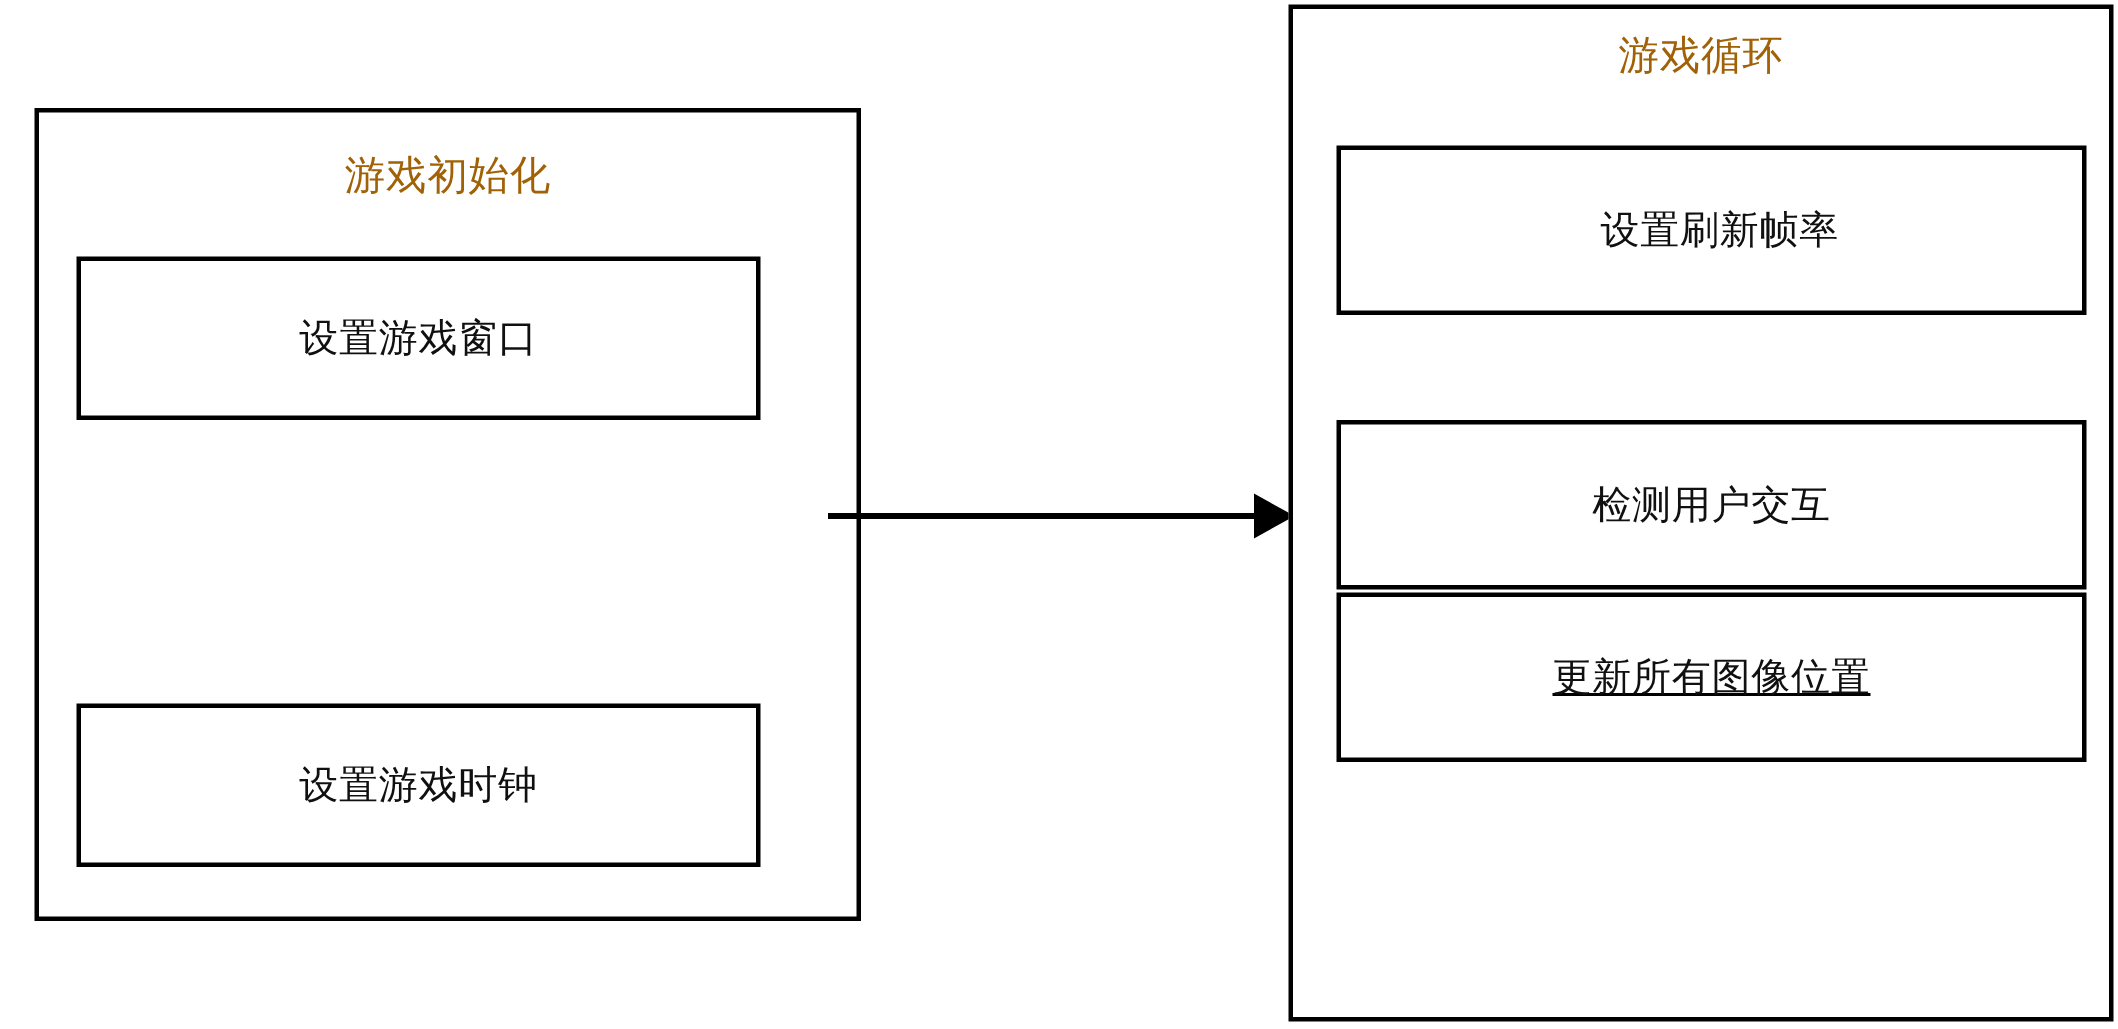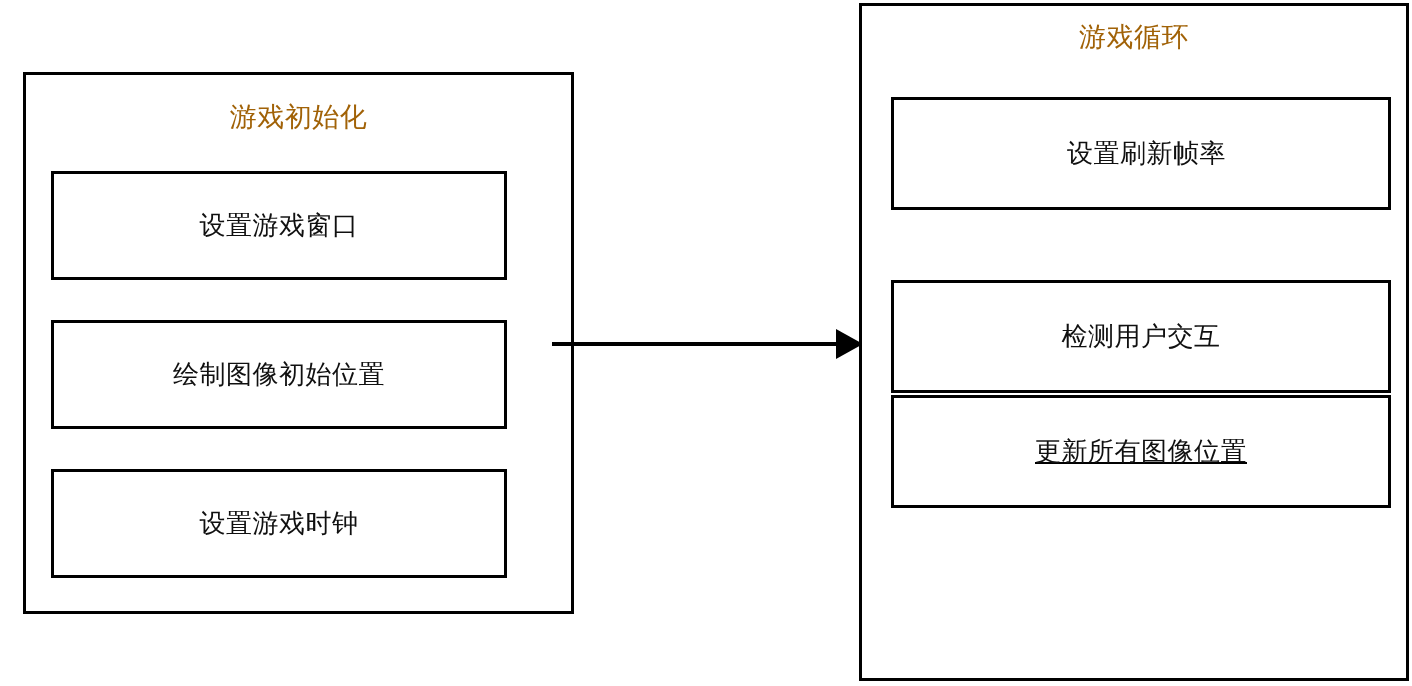--- a/index.html
+++ b/index.html
@@ -101,23 +101,20 @@
 
 <div id="canvas">
 
   <div class="panel" id="panel-init">
     <div class="panel-title">游戏初始化</div>
 
     <div class="step-box" id="init-box-0">
       <span class="step-label">设置游戏窗口</span>
     </div>
 
-    <div class="step-box" id="init-box-1">
-      <span class="step-label">绘制图像初始位置</span>
-    </div>
 
     <div class="step-box" id="init-box-2">
       <span class="step-label">设置游戏时钟</span>
     </div>
   </div>
 
   <svg id="connector" viewBox="0 0 320 48">
     <line x1="4" y1="24" x2="292" y2="24" stroke="#000000" stroke-width="4"></line>
     <polygon points="288,9 315,24 288,39" fill="#000000"></polygon>
   </svg>

